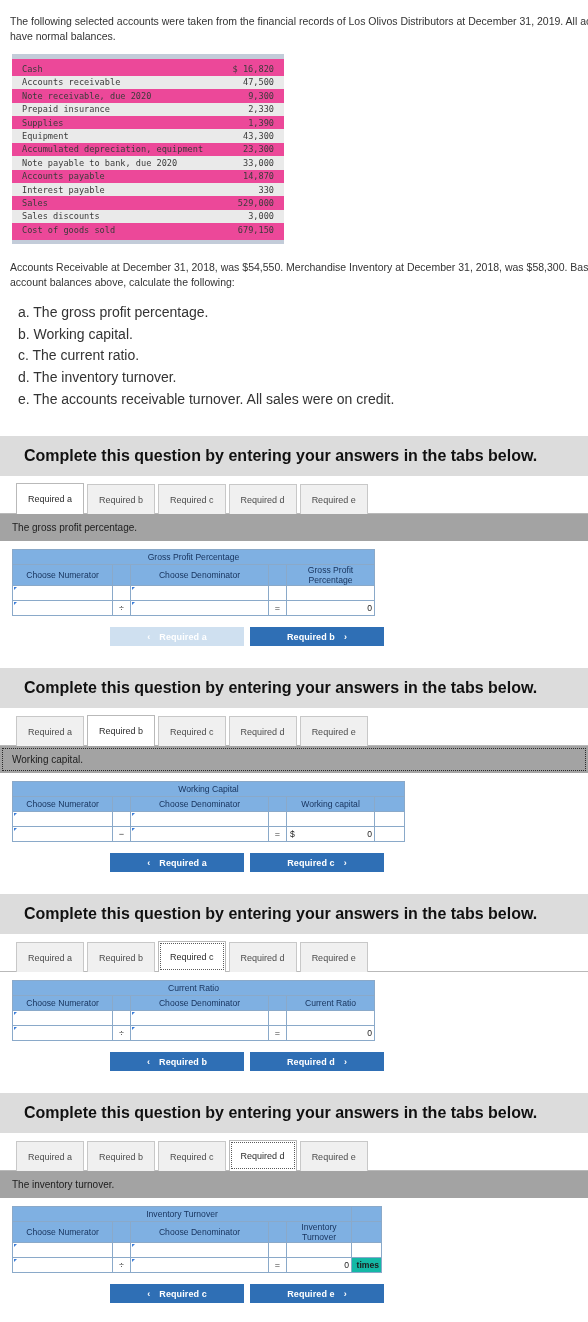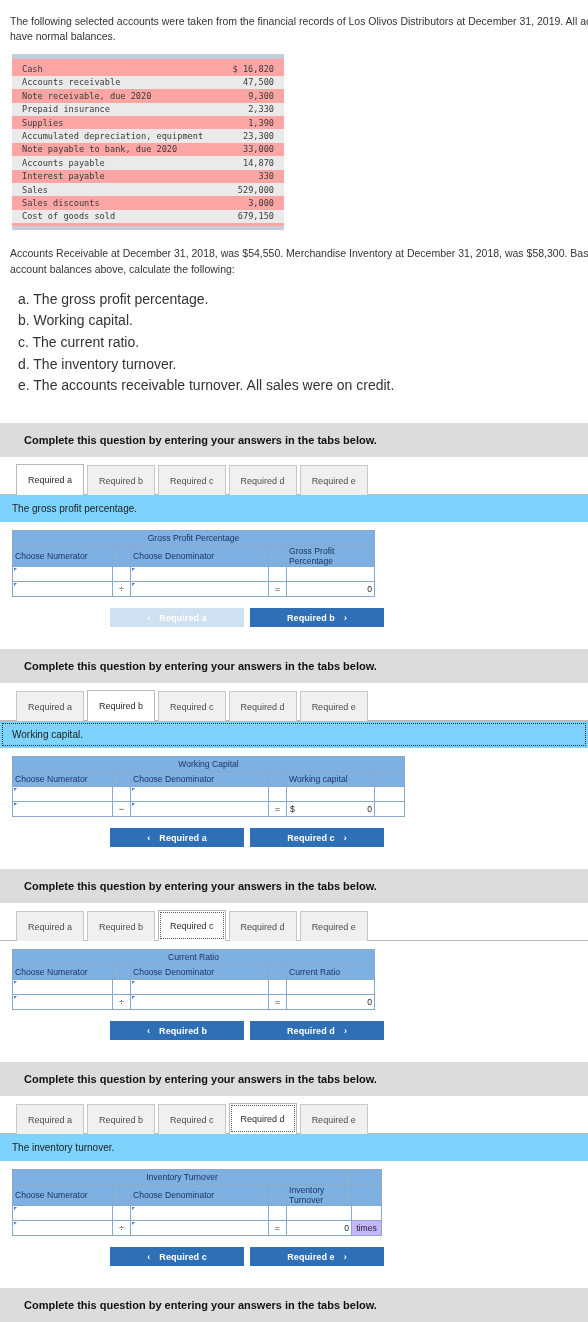--- a/index.html
+++ b/index.html
@@ -18,21 +18,21 @@
     padding: 14px 0 0 10px;
     width: 700px;
     white-space: nowrap;
   }
   .intro span { display: block; }
 
   
   .acct-wrap {
     margin: 10px 0 0 12px;
     width: 272px;
-    background: #fca5a5;
+    background: #ec4899;
     border-top: 5px solid #c3ccd9;
     border-bottom: 4px solid #c3ccd9;
     padding: 3px 0 3px 0;
   }
   table.acct {
     width: 100%;
     border-collapse: collapse;
     font-family: "DejaVu Sans Mono", monospace;
     font-size: 8.6px;
     color: #3b3b3b;
@@ -58,21 +58,21 @@
     padding: 11px 0 0 18px;
   }
   .req-list div { white-space: nowrap; }
 
   
   .qblock { margin-top: 22px; }
   .qblock.first { margin-top: 26px; }
   .banner {
     background: #dcdcdc;
     color: #111;
-    font-size: 11px;
+    font-size: 16px;
     font-weight: bold;
     padding: 11px 0 11px 24px;
     width: 588px;
   }
   .tabs {
     display: flex;
     align-items: flex-end;
     padding-left: 16px;
     height: 31px;
     border-bottom: 1px solid #b9b9b9;
@@ -95,21 +95,21 @@
   }
   .tab.active {
     background: #ffffff;
     color: #2b2b2b;
     border-color: #b9b9b9;
     height: 31px;
   }
   .tab.focus { outline: 1px dotted #5a5a5a; outline-offset: -3px; }
 
   .desc {
-    background: #7dd3fc;
+    background: #a3a3a3;
     font-size: 10px;
     color: #1c1c1c;
     padding: 8px 0 8px 12px;
     width: 588px;
   }
   .desc.focus-outline { outline: 1px dotted #2a2a2a; outline-offset: -3px; }
 
   
   .grid-wrap { padding: 8px 0 0 12px; }
   table.ans {
@@ -126,21 +126,21 @@
   td.hdr {
     background: #7fb0e2;
     text-align: center;
     font-size: 8.6px;
     color: #16325c;
     height: 14px;
     font-weight: normal;
   }
   td.sub {
     background: #7fb0e2;
-    text-align: left;
+    text-align: center;
     color: #16325c;
     margin-left: 32px;
   }
   td.blank-blue { background: #7fb0e2; }
   td.op {
     background: #ffffff;
     text-align: center;
     color: #333;
     font-size: 9px;
   }
@@ -156,23 +156,24 @@
     border-left: 3px solid #3b7dd8;
     border-bottom: 3px solid transparent;
     height: 0; width: 0;
   }
   td.val {
     background: #ffffff;
     text-align: right;
     padding-right: 3px;
   }
   td.unit {
-    background: #c4b5fd;
-    text-align: center;
+    background: #14b8a6;
+    text-align: right;
     padding-left: 2px;
+    font-weight: bold;
   }
   td.empty-white { background: #ffffff; }
 
   
   .navrow {
     display: flex;
     justify-content: center;
     gap: 6px;
     padding: 11px 0 0 0;
     width: 470px;
@@ -221,20 +222,24 @@
           </tr>
           <tr>
             <td class="name">Prepaid insurance</td>
             <td class="amt">2,330</td>
           </tr>
           <tr>
             <td class="name">Supplies</td>
             <td class="amt">1,390</td>
           </tr>
           <tr>
+            <td class="name">Equipment</td>
+            <td class="amt">43,300</td>
+          </tr>
+          <tr>
             <td class="name">Accumulated depreciation, equipment</td>
             <td class="amt">23,300</td>
           </tr>
           <tr>
             <td class="name">Note payable to bank, due 2020</td>
             <td class="amt">33,000</td>
           </tr>
           <tr>
             <td class="name">Accounts payable</td>
             <td class="amt">14,870</td>

